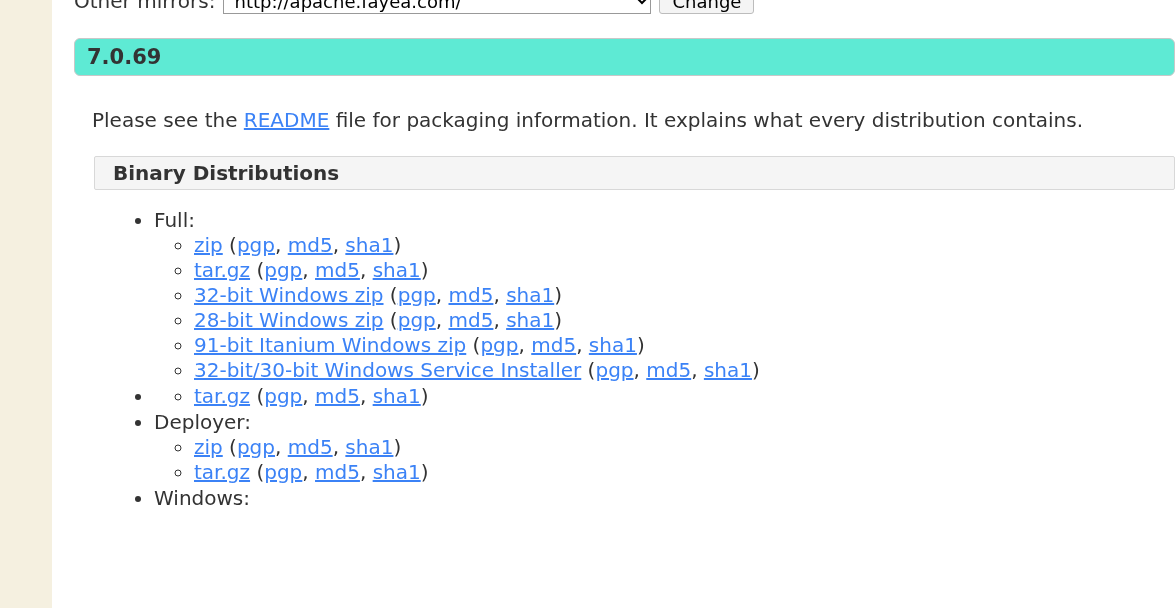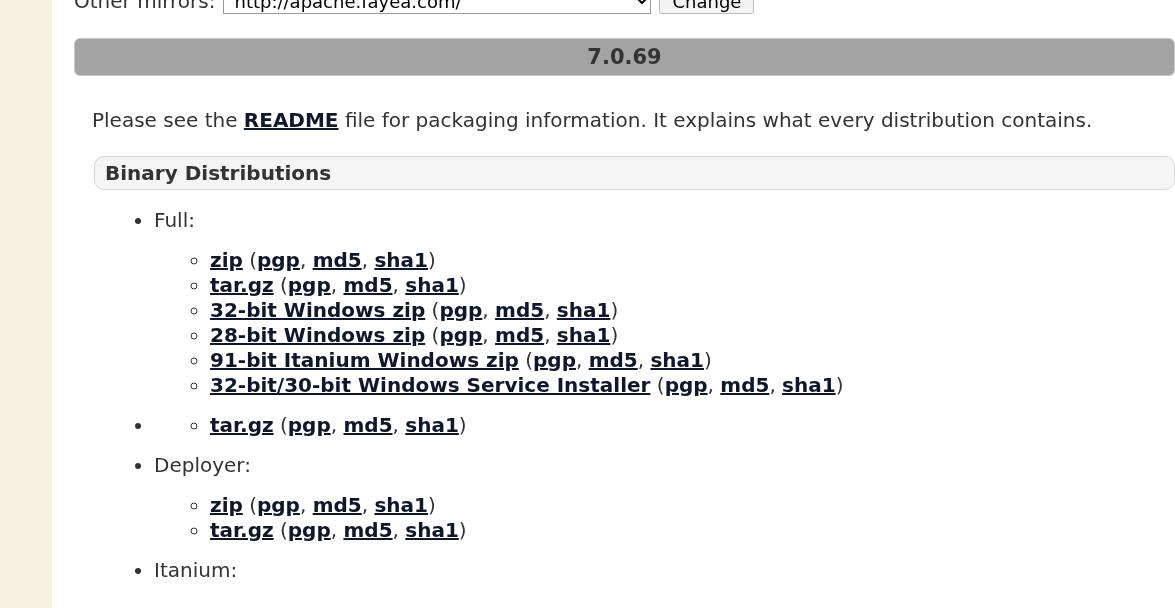--- a/index.html
+++ b/index.html
@@ -46,57 +46,55 @@
       padding: 0 12px;
       font-size: 18px;
       border: 1px solid #bcbcbc;
       background: #f4f4f4;
       border-radius: 3px;
       font-family: inherit;
       cursor: pointer;
     }
     .heading-box {
       margin-top: 24px;
-      background: #a3a3a3;
+      background: #5eead4;
       border: 1px solid #c8c8c8;
       border-radius: 6px;
       padding: 6px 12px;
       font-weight: bold;
       font-size: 21px;
       width: calc(100% - 0px);
-      text-align: center;
     }
     .intro {
       margin: 32px 0 24px 18px;
       font-size: 20px;
     }
     .sub-heading-box {
       margin-left: 20px;
       background: #f5f5f5;
       border: 1px solid #d8d8d8;
-      border-radius: 10px;
-      padding: 4px 10px;
+      border-radius: 2px;
+      padding: 4px 18px;
       font-weight: bold;
       font-size: 20px;
     }
     a {
-      color: #0f172a;
+      color: #3b82f6;
       text-decoration: underline;
-      font-weight: bold;
     }
     ul.outer {
       margin: 18px 0 0 40px;
       padding-left: 40px;
     }
     ul.outer > li {
       list-style-type: disc;
       margin: 2px 0;
     }
     ul.inner {
-      margin: 16px;
+      margin: 0;
       padding-left: 40px;
     }
     ul.inner > li {
       list-style-type: circle;
       margin: 1px 0;
     }
     .annot {
       position: absolute;
       pointer-events: none;
       z-index: 5;
@@ -143,20 +141,20 @@
         </ul>
     </li>
     <li>
       <span>Deployer:</span>
       <ul class="inner">
           <li><a href="#">zip</a> (<a href="#">pgp</a>, <a href="#">md5</a>, <a href="#">sha1</a>)</li>
           <li><a href="#">tar.gz</a> (<a href="#">pgp</a>, <a href="#">md5</a>, <a href="#">sha1</a>)</li>
         </ul>
     </li>
     <li>
-      <span>Itanium:</span>
+      <span>Windows:</span>
     </li>
   </ul>
 </div>
 
 <svg class="annot" width="1175" height="608">
   <path d="M 210 312 C 250 317, 300 317, 330 308 C 360 302, 390 316, 420 312 C 450 308, 470 308, 485 305 C 495 298, 503 288, 507 294" stroke="#e11" stroke-width="3" fill="none" stroke-linecap="round"></path>
 </svg>
 
 </body></html>

